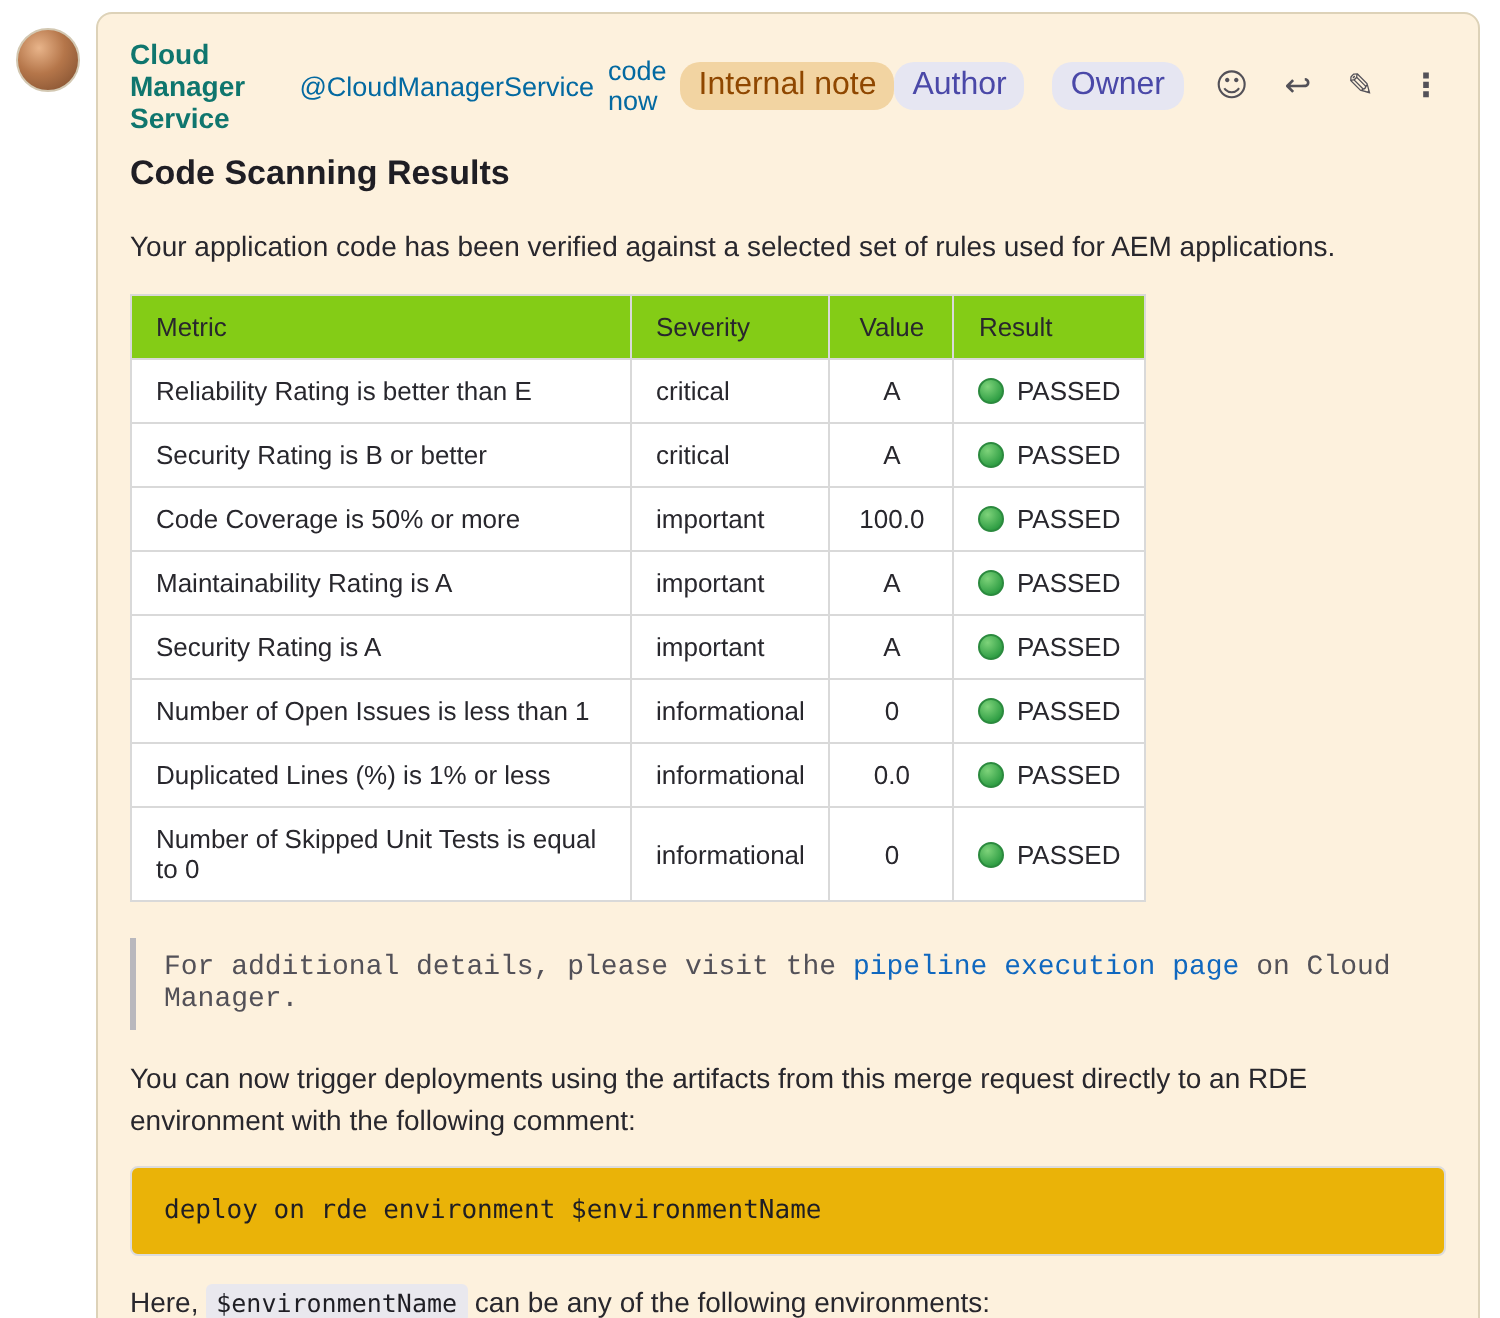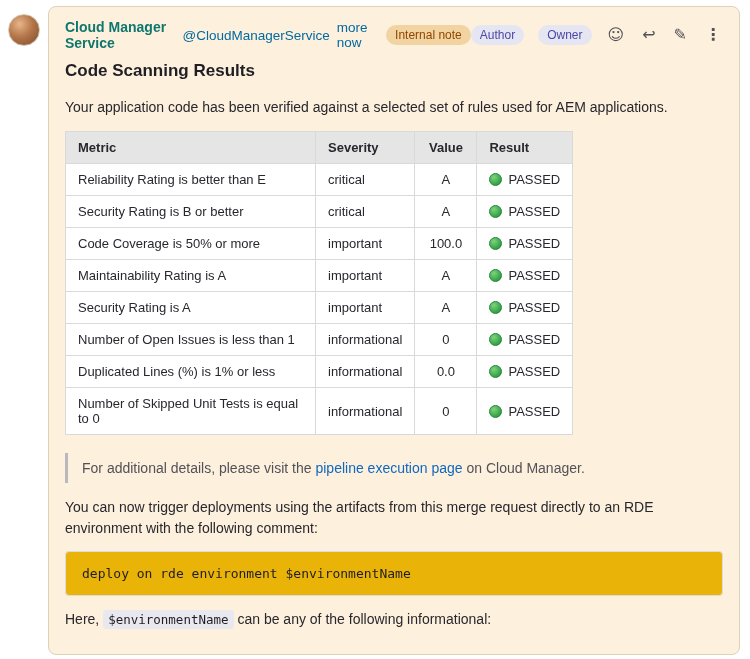--- a/index.html
+++ b/index.html
@@ -21,53 +21,53 @@
     flex: 1; background: #fdf1dd; border: 1px solid #ddd2b8; border-radius: 8px;
     padding: 12px 16px 14px 16px;
   }
 
   .note-header { display: flex; justify-content: space-between; align-items: center; }
   .header-left { display: flex; align-items: center; gap: 7px; font-size: 14px; flex-wrap: nowrap; }
   .author-name { font-weight: 700; color: #0f766e; cursor: pointer; }
   .author-handle, .timestamp { color: #0369a1; font-size: 13.5px; }
   .timestamp { cursor: pointer; }
 
-  .badge { display: inline-block; font-size: 12px; line-height: 1; padding: 4px 9px; border-radius: 10px; white-space: nowrap; }
+  .badge { display: inline-block; font-size: 16px; line-height: 1; padding: 4px 9px; border-radius: 10px; white-space: nowrap; }
   .badge.internal { background: #f2d4a2; color: #8f4700; }
   .badge.role { background: #e6e6f2; color: #4a48a8; }
 
   .header-right { display: flex; align-items: center; gap: 14px; }
   .icon-btn {
     background: none; border: none; padding: 2px; line-height: 1; cursor: pointer;
     color: #535158; font-size: 16px; font-family: "DejaVu Sans", sans-serif;
   }
   .icon-btn.more { font-weight: 700; }
 
   .note-title { font-size: 17px; font-weight: 700; color: #1f1e24; margin: 10px 0 16px 0; }
 
   .note-body p { font-size: 14px; margin: 11px 0; line-height: 1.45; }
 
   table.results { border-collapse: collapse; margin: 14px 0 18px 0; font-size: 13px; background: #ffffff; }
   .results th, .results td { border: 1px solid #d9d9d9; padding: 8px 12px; text-align: left; color: #28272d; }
-  .results th { background: #e5e5e5; font-weight: 700; }
+  .results th { background: #84cc16; font-weight: 400; }
   .results th.col-metric { width: 250px; }
   .results th.col-severity { width: 95px; }
   .results th.col-value { width: 62px; }
   .results th.col-result { width: 90px; }
   .results th.col-value, .results td.value-cell { text-align: center; }
   .result-cell { white-space: nowrap; }
   .status-dot {
     display: inline-block; width: 13px; height: 13px; border-radius: 50%;
     background: radial-gradient(circle at 35% 30%, #7ed37a 0%, #2f9e44 75%);
     border: 1px solid #2b8a3e; vertical-align: -2px; margin-right: 6px;
   }
 
   blockquote.details {
     margin: 14px 0; padding: 7px 0 7px 14px; border-left: 3px solid #b9b8bd;
-    color: #535158; font-size: 14px;
+    color: #535158; font-size: 14px; font-family: Liberation Mono, monospace;
   }
   a.link { color: #1068bf; text-decoration: none; cursor: pointer; }
 
   pre.code-block {
     background: #eab308; border: 1px solid #dcdcde; border-radius: 4px;
     padding: 14px 16px; margin: 13px 0;
     font-family: "DejaVu Sans Mono", "Liberation Mono", monospace;
     font-size: 13px; color: #1f1e24; white-space: pre;
   }
 
@@ -83,21 +83,21 @@
   <div class="note-wrapper">
 
     <div class="avatar"></div>
 
     <div class="note-card">
 
       <div class="note-header">
         <div class="header-left">
           <span class="author-name">Cloud Manager Service</span>
           <span class="author-handle">@CloudManagerService</span>
-          <span class="timestamp">more now</span>
+          <span class="timestamp">code now</span>
           <span class="badge internal">Internal note</span>
         </div>
         <div class="header-right">
           <span class="badge role">Author</span>
           <span class="badge role">Owner</span>
           <button class="icon-btn">☺</button>
           <button class="icon-btn">↩</button>
           <button class="icon-btn">✎</button>
           <button class="icon-btn more">⋮</button>
         </div>
@@ -169,18 +169,18 @@
             </tr>
           </tbody>
         </table>
 
         <blockquote class="details"><span>For additional details, please visit the </span><a class="link">pipeline execution page</a><span> on Cloud Manager.</span></blockquote>
 
         <p>You can now trigger deployments using the artifacts from this merge request directly to an RDE environment with the following comment:</p>
 
         <pre class="code-block">deploy on rde environment $environmentName</pre>
 
-        <p><span>Here, </span><code class="inline">$environmentName</code><span> can be any of the following informational:</span></p>
+        <p><span>Here, </span><code class="inline">$environmentName</code><span> can be any of the following environments:</span></p>
 
       </div>
     </div>
   </div>
 </div>
 
 </body></html>

